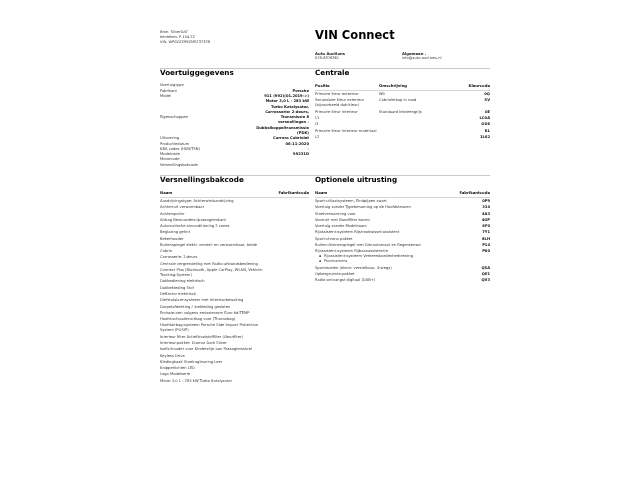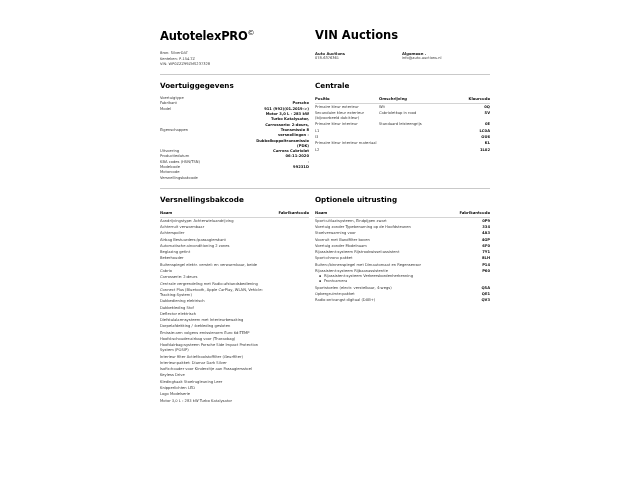--- a/index.html
+++ b/index.html
@@ -76,21 +76,20 @@
   .rule {
     border: 0;
     border-top: 1px solid #c9c9c9;
     margin: 7px 0 0 0;
     width: 100%;
   }
 
   
   .band {
     display: flex;
-    margin-top: 7px;
   }
   .col-left { width: 155px; padding-right: 6px; box-sizing: border-box; }
   .col-right { width: 175px; }
 
   .section-title {
     font-size: 7.2px;
     font-weight: bold;
     color: #000;
     margin: 0 0 7px 0;
     line-height: 1;
@@ -172,27 +171,26 @@
     color: #555;
   }
 </style>
 </head>
 <body>
 
 <div class="page">
 
   <div class="header">
     <div class="header-left">
-      <div class="brand"><span>AutotelexPRO</span><sup>©</sup></div>
       <div class="meta-line">Bron: SilverDAT</div>
       <div class="meta-line">Kenteken: P-154-TZ</div>
       <div class="meta-line">VIN: WP0ZZZ99ZMS237328</div>
     </div>
     <div class="header-right">
-      <div class="doc-title">VIN Auctions</div>
+      <div class="doc-title">VIN Connect</div>
       <div class="contacts">
         <div class="contact-col">
           <div class="contact-name">Auto Auctions</div>
           <div class="contact-detail">078-6376361</div>
         </div>
         <div class="contact-col">
           <div class="contact-name">Algemeen .</div>
           <div class="contact-detail">info@auto-auctions.nl</div>
         </div>
       </div>

